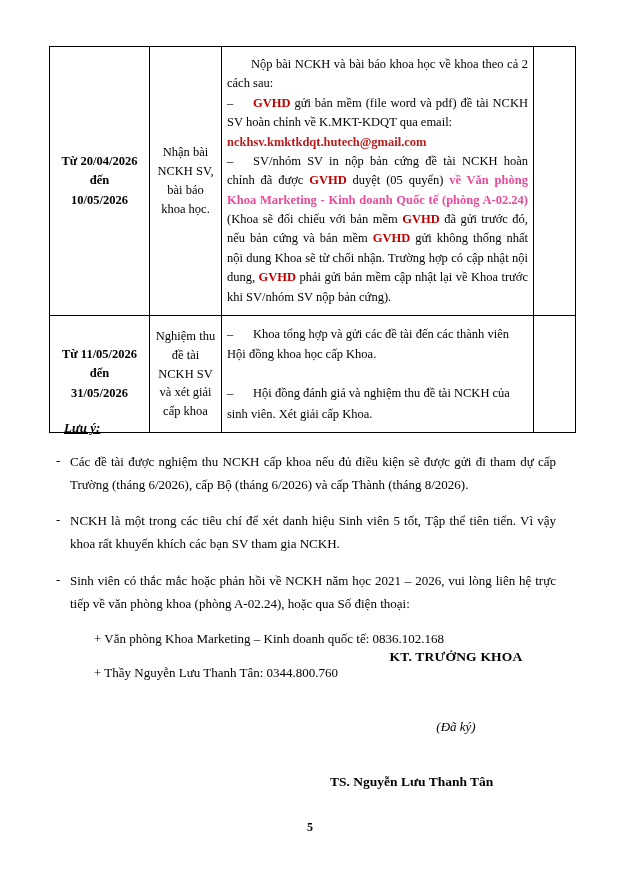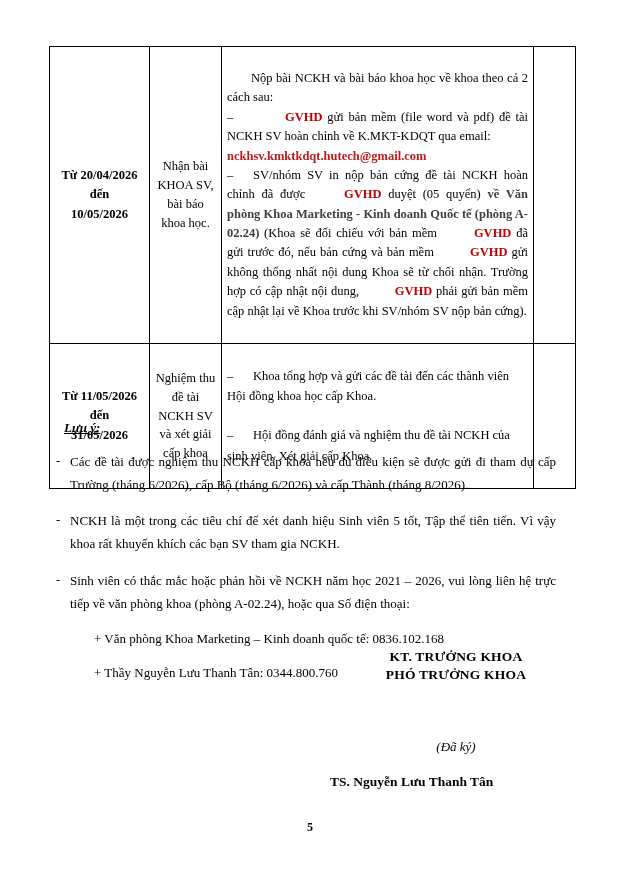--- a/index.html
+++ b/index.html
@@ -29,21 +29,21 @@
     position: absolute;
     left: 49px;
     top: 46px;
     width: 526px;
     border-collapse: collapse;
     table-layout: fixed;
   }
   .sched-table td {
     border: 1px solid #000;
     vertical-align: middle;
-    padding: 22px 5px;
+    padding: 8px 5px;
   }
   .col-date   { width: 100px; }
   .col-task   { width: 72px;  }
   .col-detail { width: 312px; }
   .col-note   { width: 42px;  }
 
   .cell-date {
     text-align: center;
     font-weight: bold;
     font-size: 12.5px;
@@ -66,22 +66,22 @@
 
   .dash-item {
     display: block;
     margin: 0;
   }
   .dash {
     display: inline-block;
     width: 26px;
   }
 
-  .red  { color: #c00000; font-weight: bold; margin-left: 32px; }
-  .blue { color: #404040; font-weight: bold; }
+  .red  { color: #c00000; font-weight: bold; }
+  .blue { color: #ec4899; font-weight: bold; }
   .bluelink { color: #b91c1c; font-weight: bold; }
 
   .r2-detail {
     font-size: 12.5px;
     line-height: 1.62;
     vertical-align: top;
     padding: 8px 8px;
   }
 
   
@@ -137,21 +137,20 @@
     letter-spacing: 0.2px;
   }
   .sign-dak {
     position: absolute;
     left: 330px;
     top: 719px;
     width: 252px;
     text-align: center;
     font-style: italic;
     font-size: 13px;
-    margin-top: 20px;
   }
   .sign-name {
     position: absolute;
     left: 330px;
     top: 774px;
     width: 252px;
     font-weight: bold;
     font-size: 13.5px;
   }
 
@@ -178,21 +177,21 @@
         <col class="col-detail">
         <col class="col-note">
     </colgroup>
     <tbody>
       <tr>
         <td class="cell-date">
           <div>Từ 20/04/2026</div>
           <div>đến</div>
           <div>10/05/2026</div>
         </td>
-        <td class="cell-task">Nhận bài KHOA SV, bài báo khoa học.</td>
+        <td class="cell-task">Nhận bài NCKH SV, bài báo khoa học.</td>
         <td class="cell-detail">
           <p style="text-indent:24px;">
             <span>Nộp bài NCKH và bài báo khoa học về khoa theo cả 2 cách sau:</span>
           </p>
           <p class="dash-item">
             <span class="dash">–</span><span class="red">GVHD</span><span> gửi bản mềm (file word và pdf) đề tài NCKH SV hoàn chỉnh về K.MKT-KDQT qua email:</span>
           </p>
           <p>
             <span class="bluelink">nckhsv.kmktkdqt.hutech@gmail.com</span>
           </p>
@@ -240,21 +239,20 @@
       <div class="note-bullet">-</div>
       <div class="note-text">Sinh viên có thắc mắc hoặc phản hồi về NCKH năm học 2021 – 2026, vui lòng liên hệ trực tiếp về văn phòng khoa (phòng A-02.24), hoặc qua Số điện thoại:</div>
     </div>
 
     <div class="sub-line">+ Văn phòng Khoa Marketing – Kinh doanh quốc tế: 0836.102.168</div>
     <div class="sub-line">+ Thầy Nguyễn Lưu Thanh Tân: 0344.800.760</div>
   </div>
 
   <div class="sign-block">
     <div class="sign-title">KT. TRƯỞNG KHOA</div>
-    <div class="sign-title">PHÓ TRƯỞNG KHOA</div>
   </div>
 
   <div class="sign-dak">(Đã ký)</div>
 
   <div class="sign-name">TS. Nguyễn Lưu Thanh Tân</div>
 
   <div class="page-number">5</div>
 
 </div>
 

